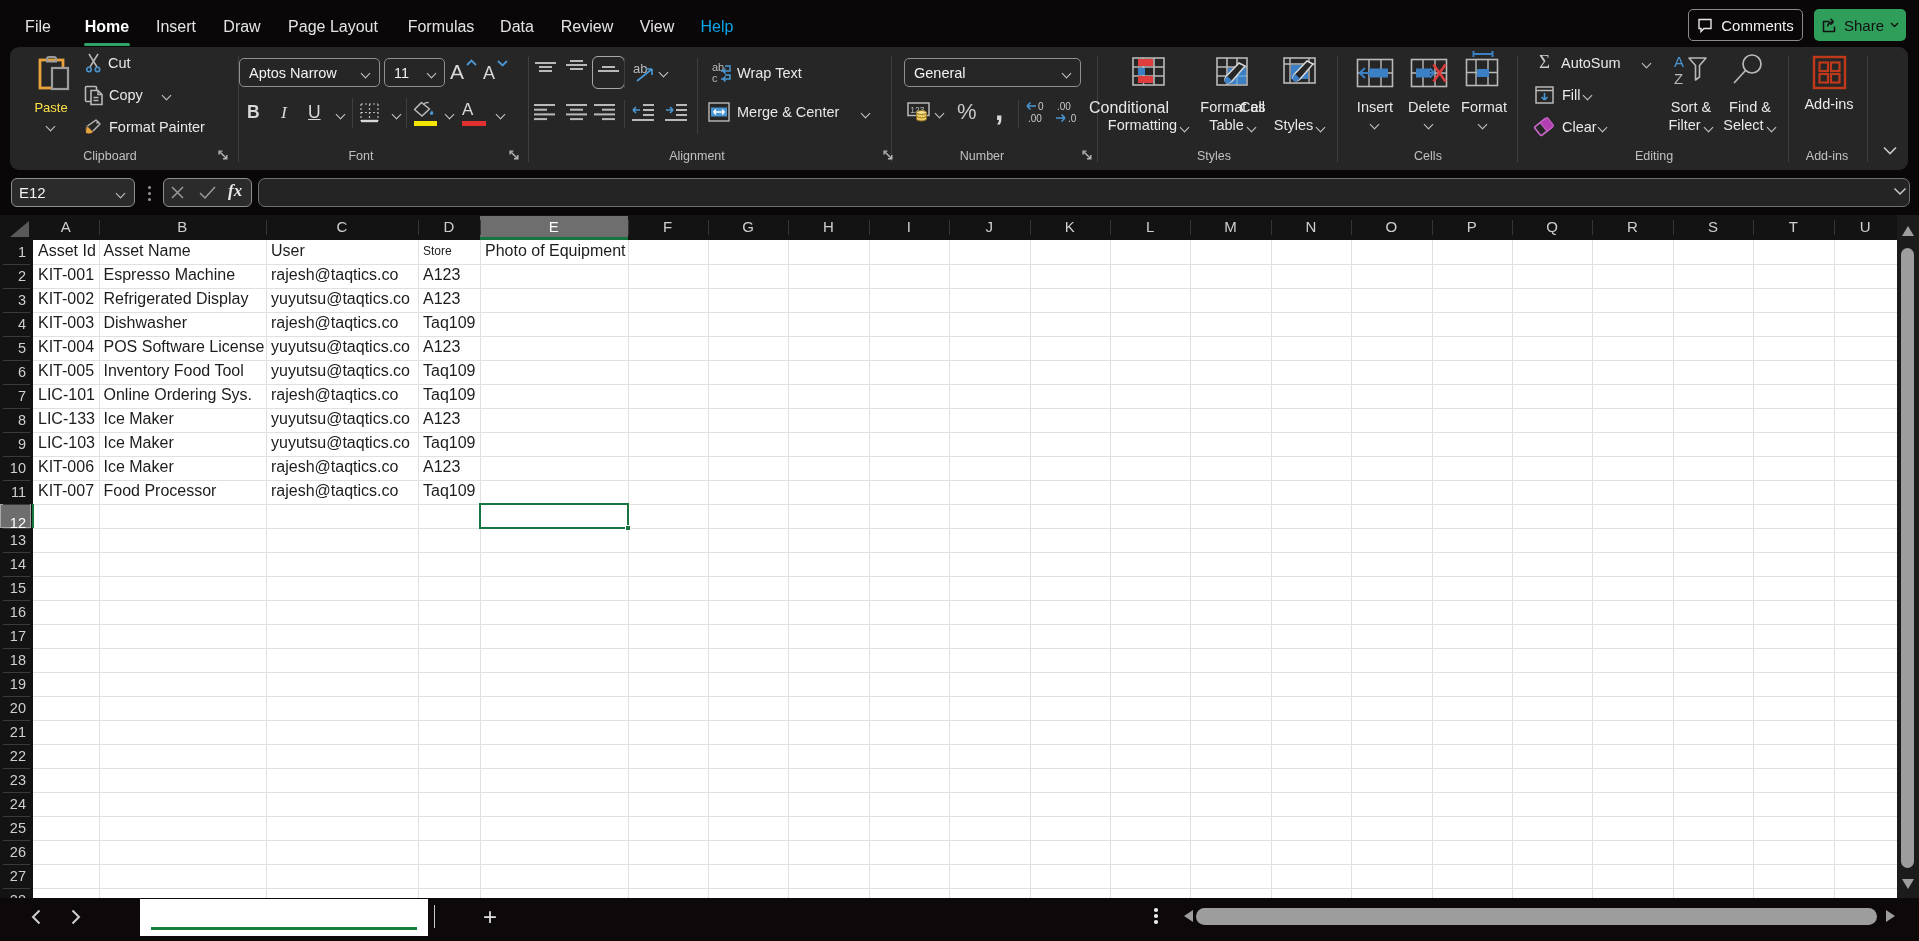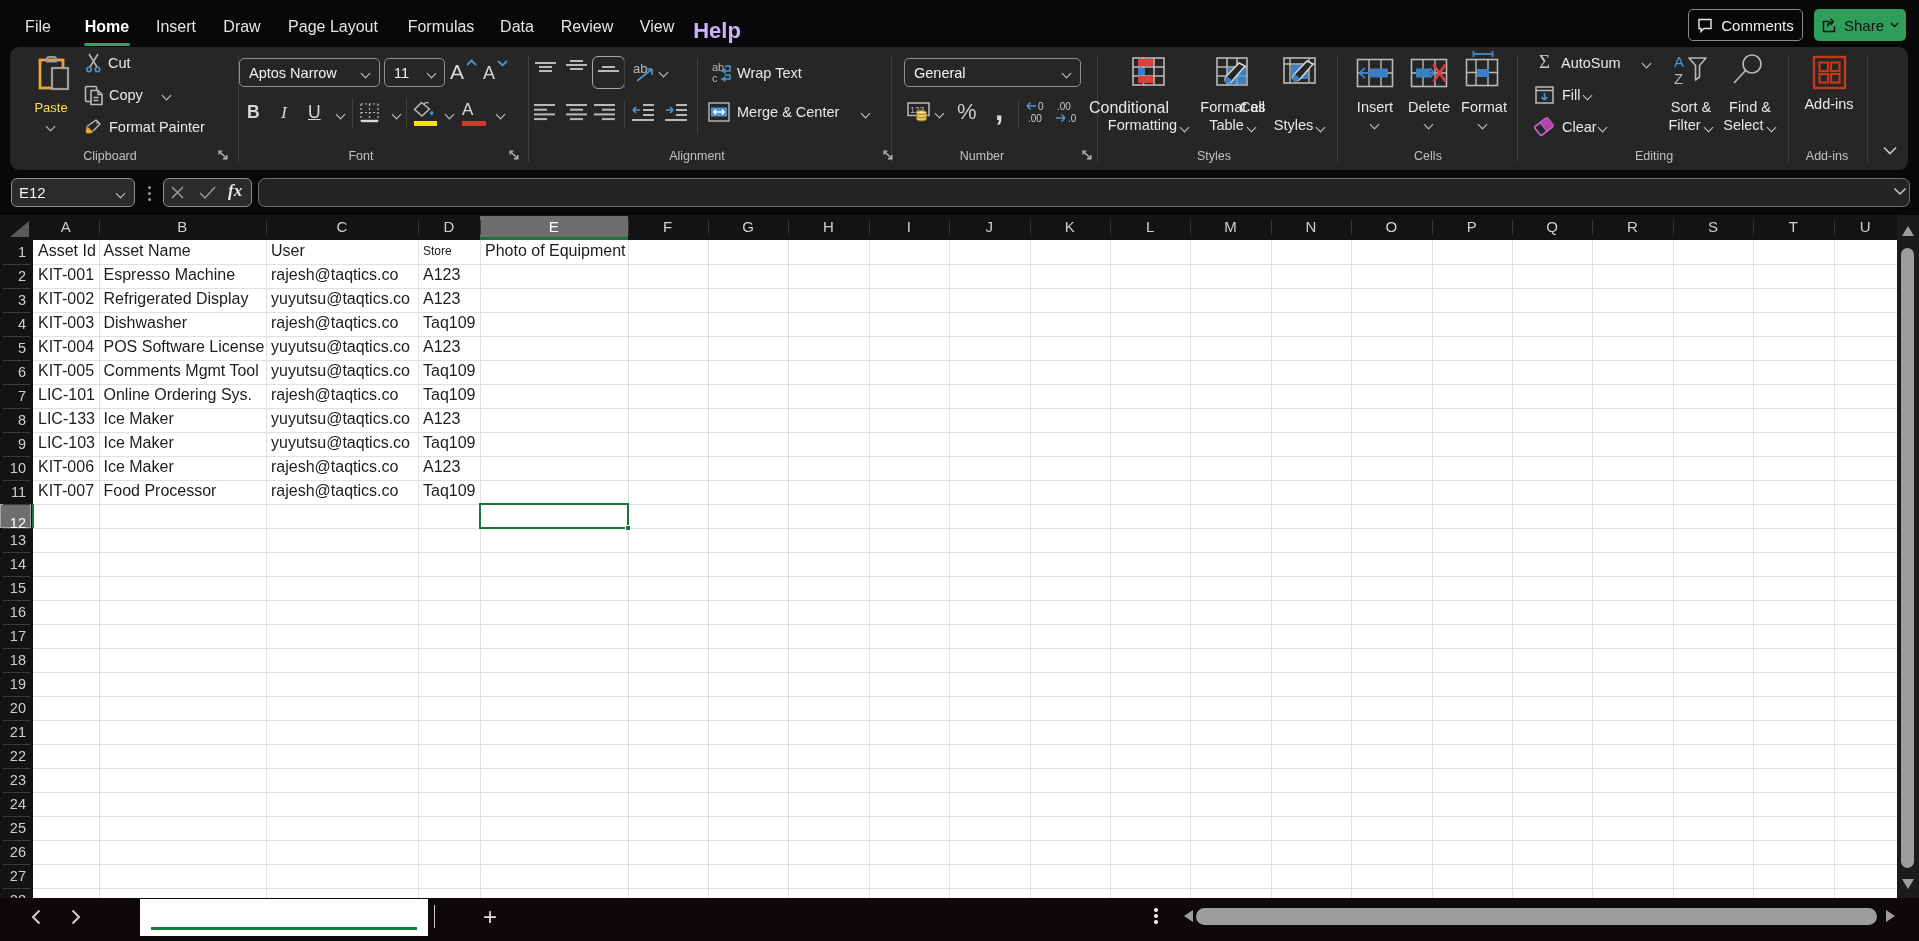--- a/index.html
+++ b/index.html
@@ -16,21 +16,21 @@
 <div id="page">
 <div class="abs" style="left:-32px;top:18px;width:140px;text-align:center;font-size:16px;font-weight:400;color:#e4e4e4">File</div>
 <div class="abs" style="left:37px;top:18px;width:140px;text-align:center;font-size:16px;font-weight:700;color:#ffffff">Home</div>
 <div class="abs" style="left:106px;top:18px;width:140px;text-align:center;font-size:16px;font-weight:400;color:#e4e4e4">Insert</div>
 <div class="abs" style="left:172px;top:18px;width:140px;text-align:center;font-size:16px;font-weight:400;color:#e4e4e4">Draw</div>
 <div class="abs" style="left:263px;top:18px;width:140px;text-align:center;font-size:16px;font-weight:400;color:#e4e4e4">Page Layout</div>
 <div class="abs" style="left:371px;top:18px;width:140px;text-align:center;font-size:16px;font-weight:400;color:#e4e4e4">Formulas</div>
 <div class="abs" style="left:447px;top:18px;width:140px;text-align:center;font-size:16px;font-weight:400;color:#e4e4e4">Data</div>
 <div class="abs" style="left:517px;top:18px;width:140px;text-align:center;font-size:16px;font-weight:400;color:#e4e4e4">Review</div>
 <div class="abs" style="left:587px;top:18px;width:140px;text-align:center;font-size:16px;font-weight:400;color:#e4e4e4">View</div>
-<div class="abs" style="left:647px;top:18px;width:140px;text-align:center;font-size:22px;font-weight:700;color:#c4b5fd">Help</div>
+<div class="abs" style="left:647px;top:18px;width:140px;text-align:center;font-size:16px;font-weight:400;color:#0ea5e9">Help</div>
 <div class="abs" style="left:84px;top:43px;width:46px;height:3px;background:#2fa366;border-radius:2px"></div>
 <div class="abs" style="left:1688px;top:9px;width:115px;height:32px;border:1px solid #8a8a8a;border-radius:5px;display:flex;align-items:center;justify-content:center;gap:7px;color:#f2f2f2;font-size:15px"><svg width="17" height="16" viewBox="0 0 17 16">
         <path d="M2 2.5h12v9h-7l-3 3v-3H2z" fill="none" stroke="#e8e8e8" stroke-width="1.4"></path>
       </svg>Comments</div>
 <div class="abs" style="left:1814px;top:9px;width:92px;height:32px;background:#2f9e5b;border-radius:5px;display:flex;align-items:center;justify-content:center;gap:6px;color:#111;font-size:15px;font-weight:400"><svg width="17" height="16" viewBox="0 0 17 16">
         <path d="M8.5 4.5H2.5v10h11v-5" fill="none" stroke="#111" stroke-width="1.5" stroke-linejoin="round"></path>
         <path d="M6.5 9.5C7 6.5 9 5 12.5 4.8M12.5 4.8l-3-3M12.5 4.8l-3 3" fill="none" stroke="#111" stroke-width="1.5"></path>
       </svg>Share<svg width="9" height="6" viewBox="0 0 9 6">
         <path d="M1 1l3.5 3.5L8 1" fill="none" stroke="#111" stroke-width="1.4"></path>
       </svg></div>
@@ -499,21 +499,21 @@
 <div class="abs" style="left:423px;top:288px;height:24px;display:flex;align-items:center;padding-bottom:2px;font-size:16px;color:#1c1c1c;white-space:nowrap">A123</div>
 <div class="abs" style="left:38px;top:312px;height:24px;display:flex;align-items:center;padding-bottom:2px;font-size:16px;color:#1c1c1c;white-space:nowrap">KIT-003</div>
 <div class="abs" style="left:103.5px;top:312px;height:24px;display:flex;align-items:center;padding-bottom:2px;font-size:16px;color:#1c1c1c;white-space:nowrap">Dishwasher</div>
 <div class="abs" style="left:271px;top:312px;height:24px;display:flex;align-items:center;padding-bottom:2px;font-size:16px;color:#1c1c1c;white-space:nowrap">rajesh@taqtics.co</div>
 <div class="abs" style="left:423px;top:312px;height:24px;display:flex;align-items:center;padding-bottom:2px;font-size:16px;color:#1c1c1c;white-space:nowrap">Taq109</div>
 <div class="abs" style="left:38px;top:336px;height:24px;display:flex;align-items:center;padding-bottom:2px;font-size:16px;color:#1c1c1c;white-space:nowrap">KIT-004</div>
 <div class="abs" style="left:103.5px;top:336px;height:24px;display:flex;align-items:center;padding-bottom:2px;font-size:16px;color:#1c1c1c;white-space:nowrap">POS Software License</div>
 <div class="abs" style="left:271px;top:336px;height:24px;display:flex;align-items:center;padding-bottom:2px;font-size:16px;color:#1c1c1c;white-space:nowrap">yuyutsu@taqtics.co</div>
 <div class="abs" style="left:423px;top:336px;height:24px;display:flex;align-items:center;padding-bottom:2px;font-size:16px;color:#1c1c1c;white-space:nowrap">A123</div>
 <div class="abs" style="left:38px;top:360px;height:24px;display:flex;align-items:center;padding-bottom:2px;font-size:16px;color:#1c1c1c;white-space:nowrap">KIT-005</div>
-<div class="abs" style="left:103.5px;top:360px;height:24px;display:flex;align-items:center;padding-bottom:2px;font-size:16px;color:#1c1c1c;white-space:nowrap">Comments Mgmt Tool</div>
+<div class="abs" style="left:103.5px;top:360px;height:24px;display:flex;align-items:center;padding-bottom:2px;font-size:16px;color:#1c1c1c;white-space:nowrap">Inventory Food Tool</div>
 <div class="abs" style="left:271px;top:360px;height:24px;display:flex;align-items:center;padding-bottom:2px;font-size:16px;color:#1c1c1c;white-space:nowrap">yuyutsu@taqtics.co</div>
 <div class="abs" style="left:423px;top:360px;height:24px;display:flex;align-items:center;padding-bottom:2px;font-size:16px;color:#1c1c1c;white-space:nowrap">Taq109</div>
 <div class="abs" style="left:38px;top:384px;height:24px;display:flex;align-items:center;padding-bottom:2px;font-size:16px;color:#1c1c1c;white-space:nowrap">LIC-101</div>
 <div class="abs" style="left:103.5px;top:384px;height:24px;display:flex;align-items:center;padding-bottom:2px;font-size:16px;color:#1c1c1c;white-space:nowrap">Online Ordering Sys.</div>
 <div class="abs" style="left:271px;top:384px;height:24px;display:flex;align-items:center;padding-bottom:2px;font-size:16px;color:#1c1c1c;white-space:nowrap">rajesh@taqtics.co</div>
 <div class="abs" style="left:423px;top:384px;height:24px;display:flex;align-items:center;padding-bottom:2px;font-size:16px;color:#1c1c1c;white-space:nowrap">Taq109</div>
 <div class="abs" style="left:38px;top:408px;height:24px;display:flex;align-items:center;padding-bottom:2px;font-size:16px;color:#1c1c1c;white-space:nowrap">LIC-133</div>
 <div class="abs" style="left:103.5px;top:408px;height:24px;display:flex;align-items:center;padding-bottom:2px;font-size:16px;color:#1c1c1c;white-space:nowrap">Ice Maker</div>
 <div class="abs" style="left:271px;top:408px;height:24px;display:flex;align-items:center;padding-bottom:2px;font-size:16px;color:#1c1c1c;white-space:nowrap">yuyutsu@taqtics.co</div>
 <div class="abs" style="left:423px;top:408px;height:24px;display:flex;align-items:center;padding-bottom:2px;font-size:16px;color:#1c1c1c;white-space:nowrap">A123</div>

